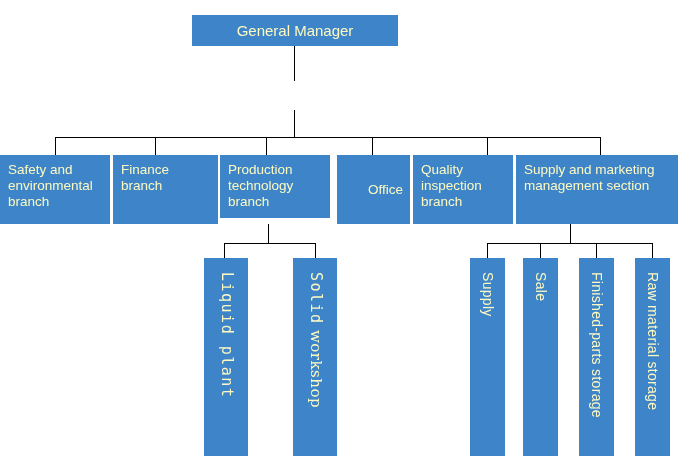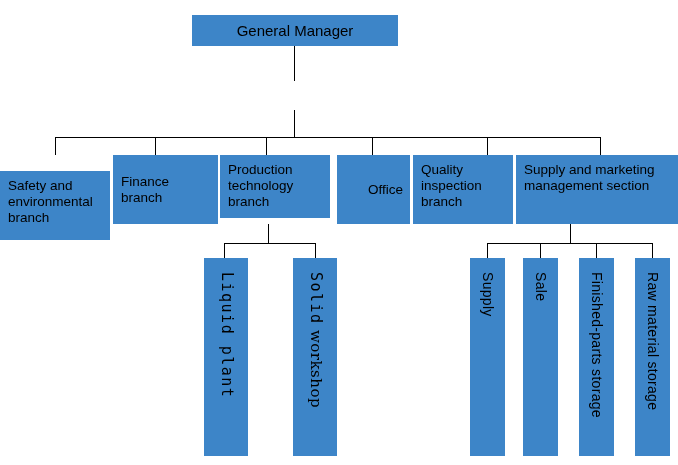--- a/index.html
+++ b/index.html
@@ -13,21 +13,21 @@
     height: 465px;
     background: #ffffff;
     overflow: hidden;
     font-family: "Liberation Sans", sans-serif;
   }
 
   
   .node {
     position: absolute;
     background: #3d85c8;
-    color: #000000;
+    color: #fef9c3;
     box-sizing: border-box;
     z-index: 2;
   }
   .node-h {
     display: flex;
     align-items: center;
   }
   .node-h .label {
     display: block;
     width: 100%;
@@ -120,25 +120,25 @@
   <div class="conn conn-v" style="left:487px; top:243px; height:15px;"></div>
   <div class="conn conn-v" style="left:540px; top:243px; height:15px;"></div>
   <div class="conn conn-v" style="left:596px; top:243px; height:15px;"></div>
   <div class="conn conn-v" style="left:652px; top:243px; height:15px;"></div>
 
   <div class="node node-h node-top" style="left:192px; top:15px; width:206px; height:31px;">
     <span class="label">General Manager</span>
   </div>
 
 
-  <div class="node node-h node-dept" style="left:0px; top:155px; width:110px; height:69px;margin-top:16px;">
+  <div class="node node-h node-dept" style="left:0px; top:155px; width:110px; height:69px;">
     <span class="label">Safety and environmental branch</span>
   </div>
 
-  <div class="node node-h node-dept" style="left:113px; top:155px; width:105px; height:69px;align-items:center;">
+  <div class="node node-h node-dept" style="left:113px; top:155px; width:105px; height:69px;">
     <span class="label">Finance branch</span>
   </div>
 
   <div class="node node-h node-dept" style="left:220px; top:155px; width:110px; height:63px;">
     <span class="label">Production technology branch</span>
   </div>
 
   <div class="node node-h node-dept center" style="left:337px; top:155px; width:73px; height:69px; align-items:center;">
     <span class="label">Office</span>
   </div>

